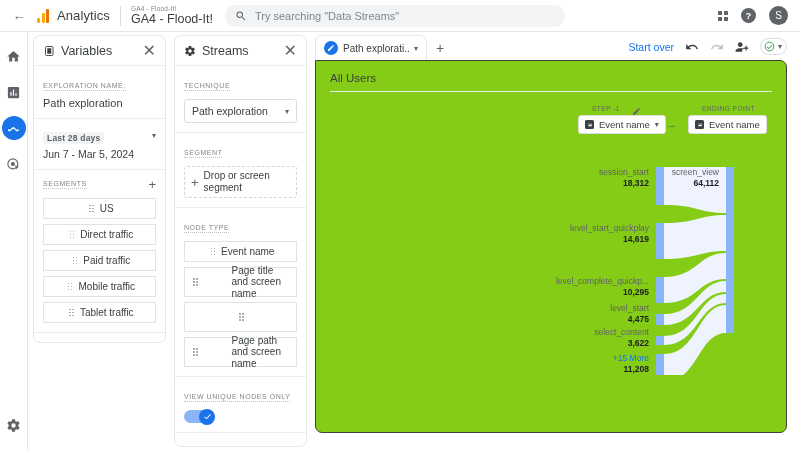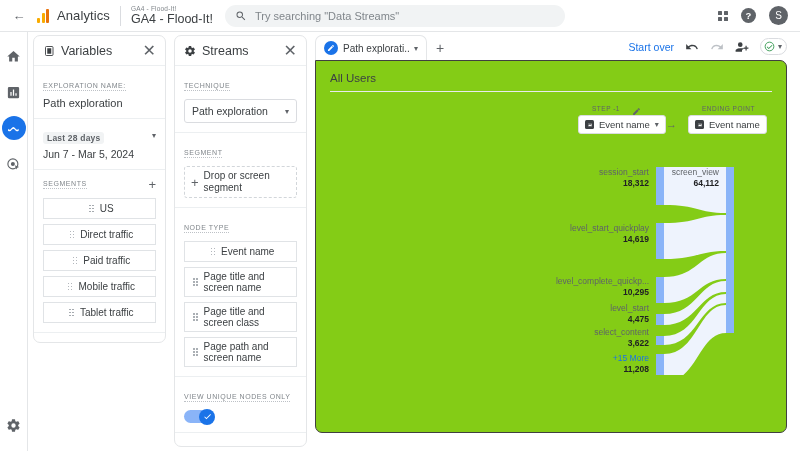--- a/index.html
+++ b/index.html
@@ -93,21 +93,21 @@
   }
   .date-row { display: flex; align-items: flex-start; }
   .date-range { font-size: 10.5px; color: #3c4043; margin-top: 3px; }
   .caret { margin-left: auto; color: #5f6368; font-size: 8px; line-height: 18px; cursor: pointer; }
   .chip-list { margin-top: 7px; display: flex; flex-direction: column; gap: 5px; }
   .chip {
     position: relative; height: 21px; border: 1px solid #e0e3e6; border-radius: 0;
     display: flex; align-items: center; padding-left: 8px; font-size: 10px; color: #3c4043;
     background: #fff; cursor: pointer; justify-content: center;
   }
-  .chip.tall { height: 30px; padding-top: 0; align-items: center; }
+  .chip.tall { height: 30px; padding-top: 0; align-items: center; gap: 28px; }
   .chip .txt { line-height: 1.15; padding-right: 4px; }
   .chip.dim::before {
     content: ""; position: absolute; left: 0; top: 0; bottom: 0; width: 2.5px;
     background: #34a853; border-radius: 3px 0 0 3px;
   }
   .dots { display: grid; grid-template-columns: repeat(2, 1.5px); grid-gap: 1.5px; margin-right: 6px; flex: none; }
   .dots b { display: block; width: 1.5px; height: 1.5px; background: #9aa0a6; border-radius: 50%; }
   .dropzone {
     margin-top: 7px; border: 1px dashed #d2d6da; border-radius: 3px; min-height: 30px;
     display: flex; align-items: center; padding: 3px 6px; gap: 5px; cursor: pointer; position: relative;
@@ -428,21 +428,20 @@
         </div>
         <div class="chip tall">
           <span class="dots">
               <b></b>
               <b></b>
               <b></b>
               <b></b>
               <b></b>
               <b></b>
             </span>
-          <span class="txt">Page title and screen class</span>
         </div>
         <div class="chip tall">
           <span class="dots">
               <b></b>
               <b></b>
               <b></b>
               <b></b>
               <b></b>
               <b></b>
             </span>

